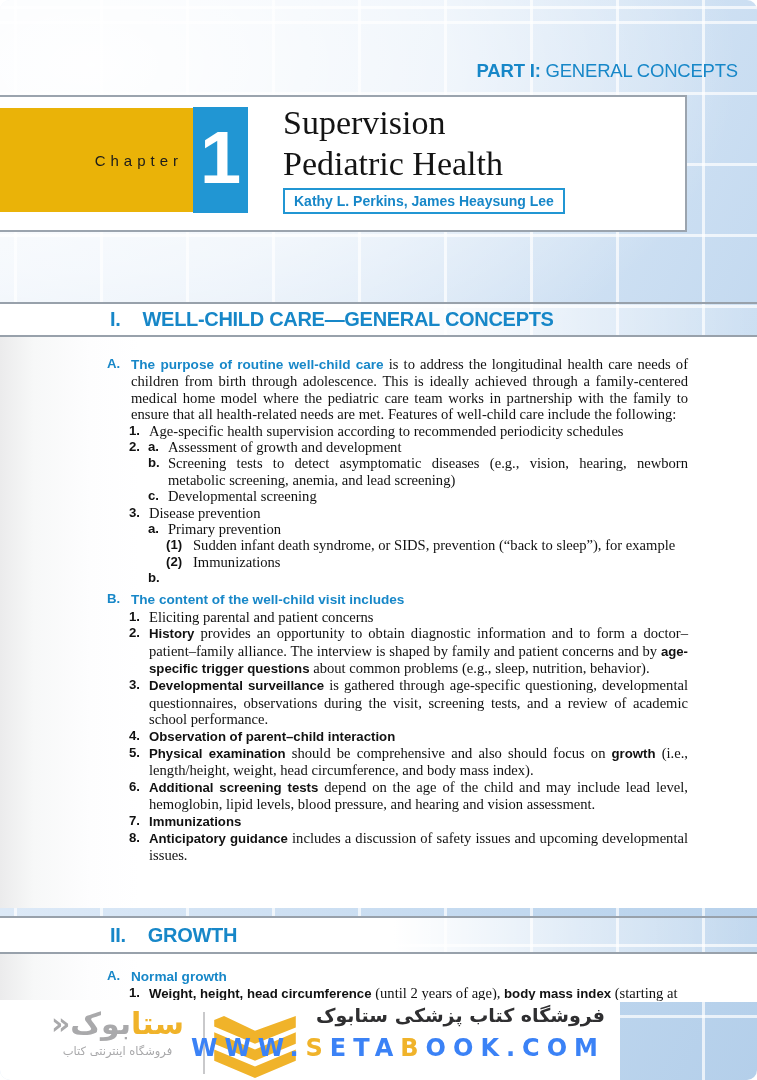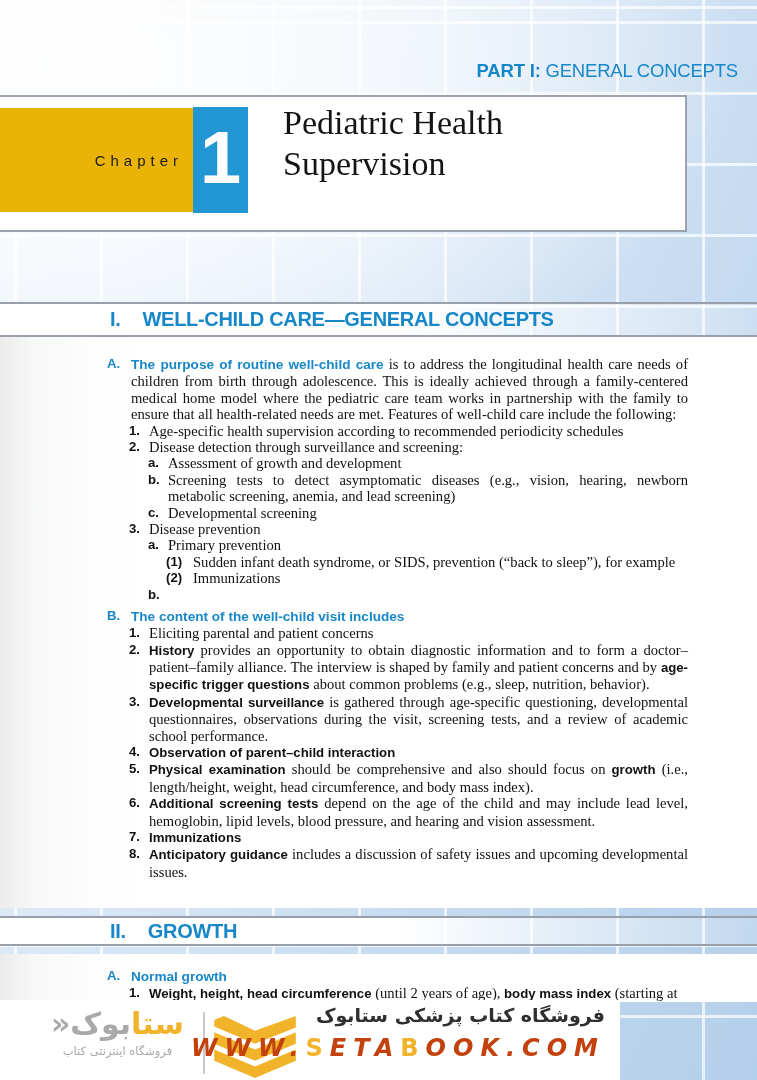--- a/index.html
+++ b/index.html
@@ -2,20 +2,21 @@
 <html><head>
 <meta charset="utf-8">
 <style>
   html,body { margin:0; padding:0; }
   .page {
     position: relative;
     width: 757px; height: 1080px;
     overflow: hidden;
     background: linear-gradient(115deg, #eef4fb 0%, #d9e7f6 40%, #bed6ee 80%, #b4cfea 100%);
     font-family: "Liberation Sans", sans-serif;
+    border-radius: 10px;
   }
   
   .page::before {
     content:""; position:absolute; inset:0; z-index:0; pointer-events:none;
     background-image:
       repeating-linear-gradient(90deg, rgba(255,255,255,.7) 0 3px, rgba(255,255,255,0) 3px 86px),
       repeating-linear-gradient(0deg, rgba(255,255,255,.7) 0 3px, rgba(255,255,255,0) 3px 71px);
     background-position: 14px 9px;
   }
   
@@ -61,21 +62,21 @@
   }
 
   
   .band {
     left:0; width:757px; box-sizing:border-box;
     border-top:2px solid #98a1ab; border-bottom:2px solid #98a1ab;
     background: linear-gradient(90deg, #ffffff 0%, #ffffff 52%, rgba(255,255,255,.55) 75%, rgba(255,255,255,.15) 100%);
     display:flex; align-items:center;
   }
   .band1 { top:302px; height:35px; }
-  .band2 { top:916px; height:30px; }
+  .band2 { top:916px; height:38px; }
   .band .band-num { margin-left:110px; font-weight:bold; font-size:20px; color:#1787c8; letter-spacing:-.3px; }
   .band .band-ttl { margin-left:22px; font-weight:bold; font-size:20px; color:#1787c8; letter-spacing:-.3px; }
 
   
   .panel {
     left:0; width:757px; box-sizing:border-box; overflow:hidden;
     background: linear-gradient(90deg, #ebebec 0px, #f7f8f8 34px, #fdfdfe 90px, #ffffff 140px);
     padding: 19px 69px 0 0;
   }
   .panel1 { top:337px; height:571px; }
@@ -106,51 +107,52 @@
   .fo-left { position:absolute; left:30px; top:6px; width:175px; text-align:center; direction:rtl; }
   .wordmark { font-family:"DejaVu Sans", sans-serif; font-weight:bold; font-size:30px; line-height:36px; white-space:nowrap; }
   .wm-y { color:#f0b32a; }
   .wm-g { color:#a9a9ab; }
   .wm-caption { font-family:"DejaVu Sans", sans-serif; font-size:11.5px; color:#a9a9ab; margin-top:2px;text-align:center; }
   .fo-divider { position:absolute; left:203px; top:12px; width:2px; height:62px; background:#c9c9cb; }
   .fo-emblem { position:absolute; left:213px; top:16px; }
   .fo-right { position:absolute; right:15px; top:4px; text-align:right; }
   .store-title { font-family:"DejaVu Sans", sans-serif; font-weight:bold; font-size:19px; color:#2f2f31; direction:rtl; }
   .url { margin-top:8px; font-family:"DejaVu Sans", sans-serif; font-weight:bold; font-size:24px; letter-spacing:7px; color:#3a3a3c; white-space:nowrap; }
-  .u-d { color:#c2410c;font-style:italic; } .u-y { color:#f0b32a; }
+  .u-d { color:#3b82f6; } .u-y { color:#f0b32a; }
 </style>
 </head>
 <body>
 
 <div class="page">
 
   <div class="layer part-header">
     <span class="ph-b">PART I:</span><span> GENERAL CONCEPTS</span>
   </div>
 
   <div class="layer banner">
     <div class="band-lt">
       <span class="chapter-label">Chapter</span>
     </div>
     <div class="num-box">1</div>
     <div class="ch-title">
+      <div>Supervision</div>
       <div>Pediatric Health</div>
-      <div>Supervision</div>
-    </div>
+    </div>
+    <div class="authors">Kathy L. Perkins, James Heaysung Lee</div>
   </div>
 
   <div class="layer band band1">
     <span class="band-num">I.</span>
     <span class="band-ttl">WELL-CHILD CARE—GENERAL CONCEPTS</span>
   </div>
 
   <div class="layer panel panel1">
       <div class="li lvl0"><span class="mk blue">A.</span><span class="seg-bl">The purpose of routine well-child care</span><span class="seg-r"> is to address the longitudinal health care needs of children from birth through adolescence. This is ideally achieved through a family-centered medical home model where the pediatric care team works in partnership with the family to ensure that all health-related needs are met. Features of well-child care include the following:</span></div>
       <div class="li lvl1"><span class="mk">1.</span><span class="seg-r">Age-specific health supervision according to recommended periodicity schedules</span></div>
-      <div class="li lvl1"><span class="mk">2.</span><span class="seg-r">Disease detection through surveillance and screening:</span></div>
+      <div class="li lvl1"><span class="mk">2.</span></div>
       <div class="li lvl2"><span class="mk">a.</span><span class="seg-r">Assessment of growth and development</span></div>
       <div class="li lvl2"><span class="mk">b.</span><span class="seg-r">Screening tests to detect asymptomatic diseases (e.g., vision, hearing, newborn metabolic screening, anemia, and lead screening)</span></div>
       <div class="li lvl2"><span class="mk">c.</span><span class="seg-r">Developmental screening</span></div>
       <div class="li lvl1"><span class="mk">3.</span><span class="seg-r">Disease prevention</span></div>
       <div class="li lvl2"><span class="mk">a.</span><span class="seg-r">Primary prevention</span></div>
       <div class="li lvl3"><span class="mk">(1)</span><span class="seg-r">Sudden infant death syndrome, or SIDS, prevention (“back to sleep”), for example</span></div>
       <div class="li lvl3"><span class="mk">(2)</span><span class="seg-r">Immunizations</span></div>
       <div class="li lvl2"><span class="mk">b.</span></div>
       <div class="li lvl0 gap"><span class="mk blue">B.</span><span class="seg-bl">The content of the well-child visit includes</span></div>
       <div class="li lvl1"><span class="mk">1.</span><span class="seg-r">Eliciting parental and patient concerns</span></div>

